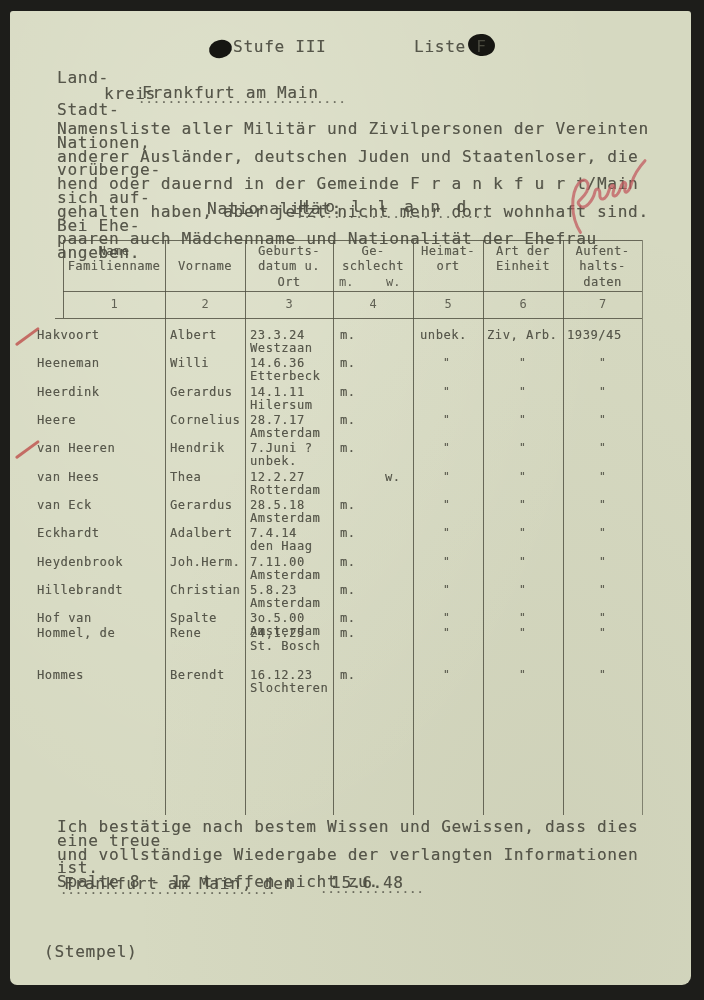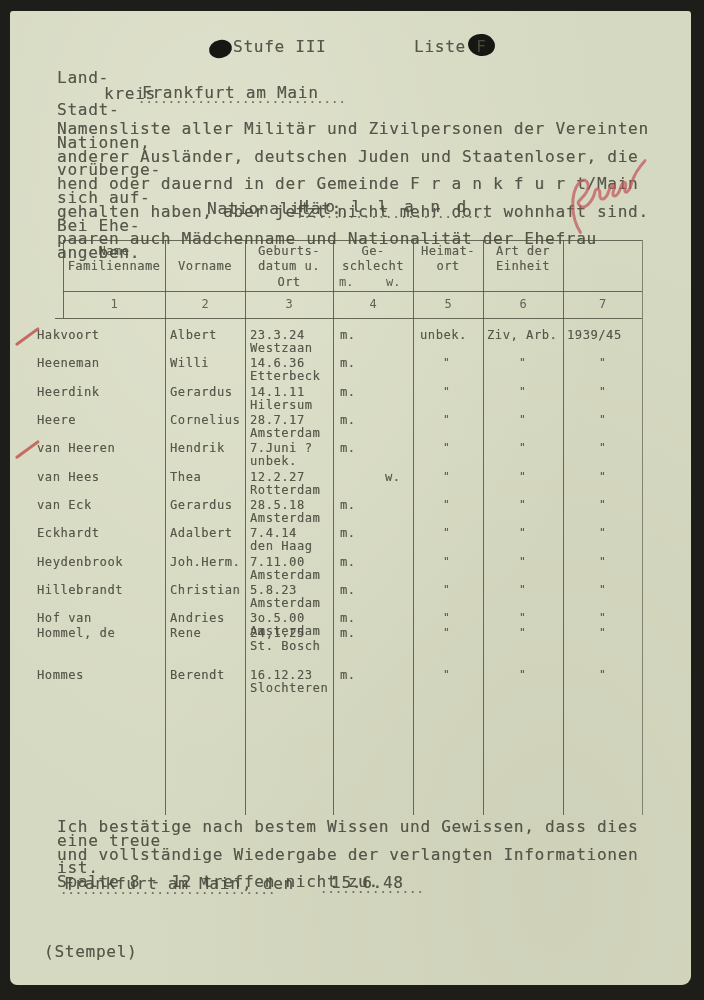--- a/index.html
+++ b/index.html
@@ -113,20 +113,23 @@
 Vorname</div>
   <div class="hcell" style="left:182px;width:88px;">Geburts-
 datum u.
 Ort</div>
   <div class="hcell" style="left:270px;width:80px;">Ge-
 schlecht</div>
   <div class="hcell" style="left:350px;width:70px;">Heimat-
 ort</div>
   <div class="hcell" style="left:420px;width:80px;">Art der
 Einheit</div>
+  <div class="hcell" style="left:500px;width:79px;">Aufent-
+halts-
+daten</div>
   <span class="mw" style="left:276px;top:35px;">m.</span>
   <span class="mw" style="left:323px;top:35px;">w.</span>
 
   <div class="ncell" style="left:0;width:102px;">1</div>
   <div class="ncell" style="left:102px;width:80px;">2</div>
   <div class="ncell" style="left:182px;width:88px;">3</div>
   <div class="ncell" style="left:270px;width:80px;">4</div>
   <div class="ncell" style="left:350px;width:70px;">5</div>
   <div class="ncell" style="left:420px;width:80px;">6</div>
   <div class="ncell" style="left:500px;width:79px;">7</div>
@@ -236,21 +239,21 @@
     <span class="f-gdat">5.8.23</span>
     <span class="f-gort">Amsterdam</span>
     <span class="f-sex">m.</span>
     <span class="f-heim ditto">"</span>
     <span class="f-einh ditto">"</span>
     <span class="f-aufh ditto">"</span>
   </div>
     <div class="trow" style="top: 371.3px;">
 
     <span class="f-name">Hof van</span>
-    <span class="f-vorname">Andries</span>
+    <span class="f-vorname">Spalte</span>
     <span class="f-gdat">3o.5.00</span>
     <span class="f-gort">Amsterdam</span>
     <span class="f-sex">m.</span>
     <span class="f-heim ditto">"</span>
     <span class="f-einh ditto">"</span>
     <span class="f-aufh ditto">"</span>
   </div>
     <div class="trow" style="top: 386px;">
 
     <span class="f-name">Hommel, de</span>

